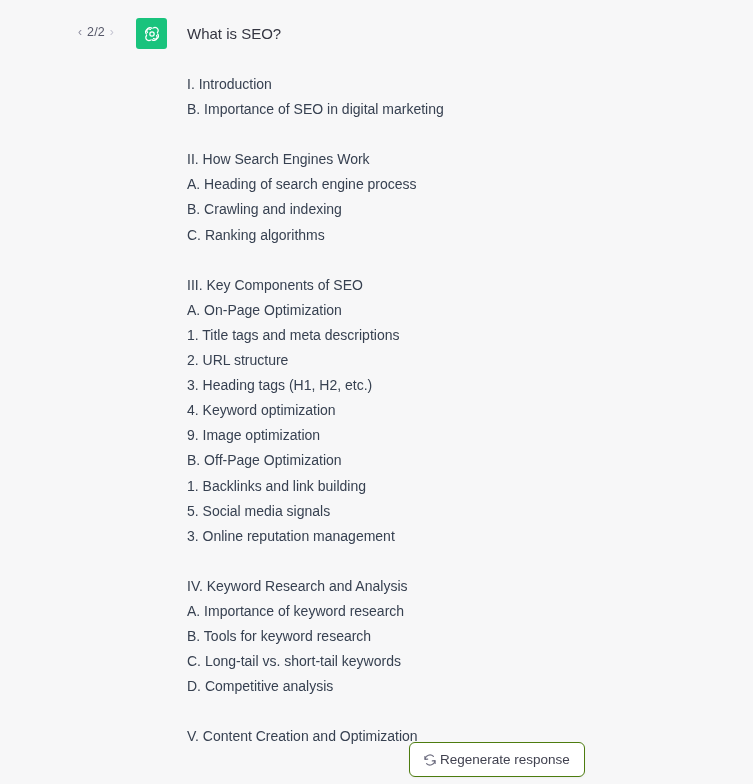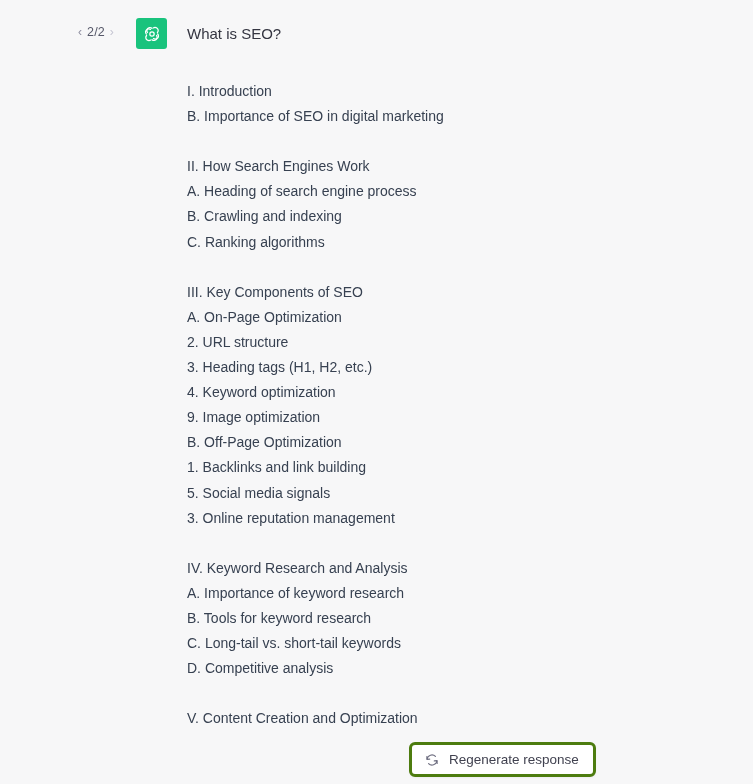--- a/index.html
+++ b/index.html
@@ -73,45 +73,45 @@
     top: 23px;
     width: 520px;
     color: #343541;
     font-size: 15px;
     line-height: 25px;
   }
   .msg-title {
     font-size: 15px;
     line-height: 22px;
     color: #343541;
-    margin-bottom: 34px;
+    margin-bottom: 27px;
   }
   .outline-line {
     font-size: 14px;
     line-height: 25.1px;
     color: #374151;
     white-space: nowrap;
   }
   .outline-line.spacer {
     height: 25.1px;
   }
 
   
   .regenerate-button {
     position: absolute;
     left: 409px;
     top: 742px;
     height: 35px;
     box-sizing: border-box;
     display: flex;
     align-items: center;
-    gap: 10px;
+    gap: 3px;
     padding: 0 14px 0 12px;
     background: #ffffff;
-    border: 3px solid #4d7c0f;
+    border: 1px solid #4d7c0f;
     border-radius: 6px;
     box-shadow: 0 1px 2px rgba(0,0,0,0.04);
     font-size: 13.5px;
     color: #40414f;
     cursor: pointer;
     white-space: nowrap;
   }
   .regenerate-button .regen-icon {
     display: flex;
     align-items: center;
@@ -153,20 +153,21 @@
         <div class="outline-line">I. Introduction</div>
         <div class="outline-line">B. Importance of SEO in digital marketing</div>
         <div class="outline-line spacer"></div>
         <div class="outline-line">II. How Search Engines Work</div>
         <div class="outline-line">A. Heading of search engine process</div>
         <div class="outline-line">B. Crawling and indexing</div>
         <div class="outline-line">C. Ranking algorithms</div>
         <div class="outline-line spacer"></div>
         <div class="outline-line">III. Key Components of SEO</div>
         <div class="outline-line">A. On-Page Optimization</div>
+        <div class="outline-line">1. Title tags and meta descriptions</div>
         <div class="outline-line">2. URL structure</div>
         <div class="outline-line">3. Heading tags (H1, H2, etc.)</div>
         <div class="outline-line">4. Keyword optimization</div>
         <div class="outline-line">9. Image optimization</div>
         <div class="outline-line">B. Off-Page Optimization</div>
         <div class="outline-line">1. Backlinks and link building</div>
         <div class="outline-line">5. Social media signals</div>
         <div class="outline-line">3. Online reputation management</div>
         <div class="outline-line spacer"></div>
         <div class="outline-line">IV. Keyword Research and Analysis</div>

